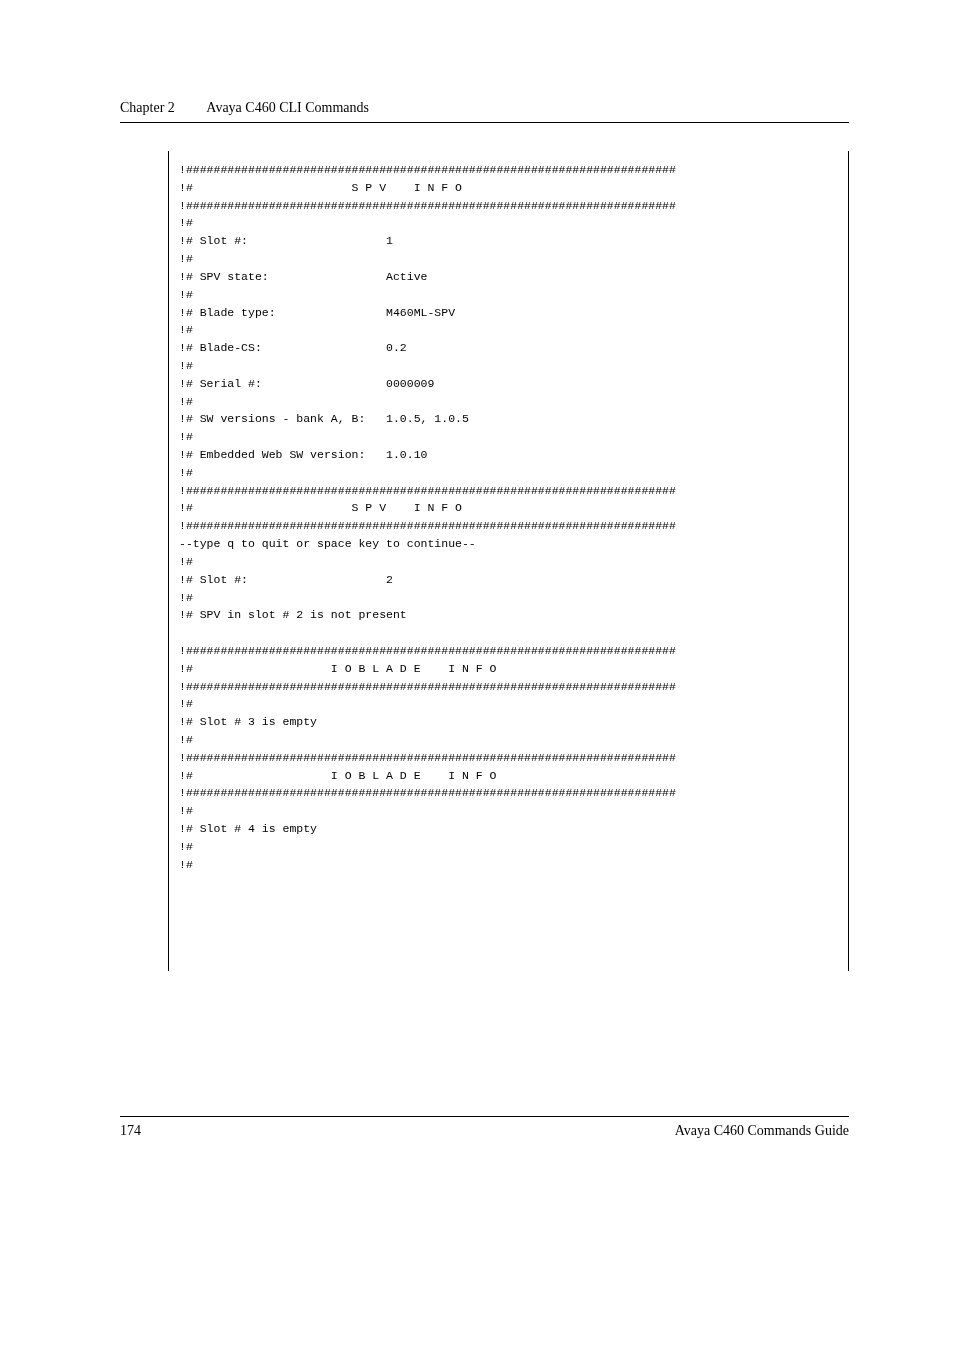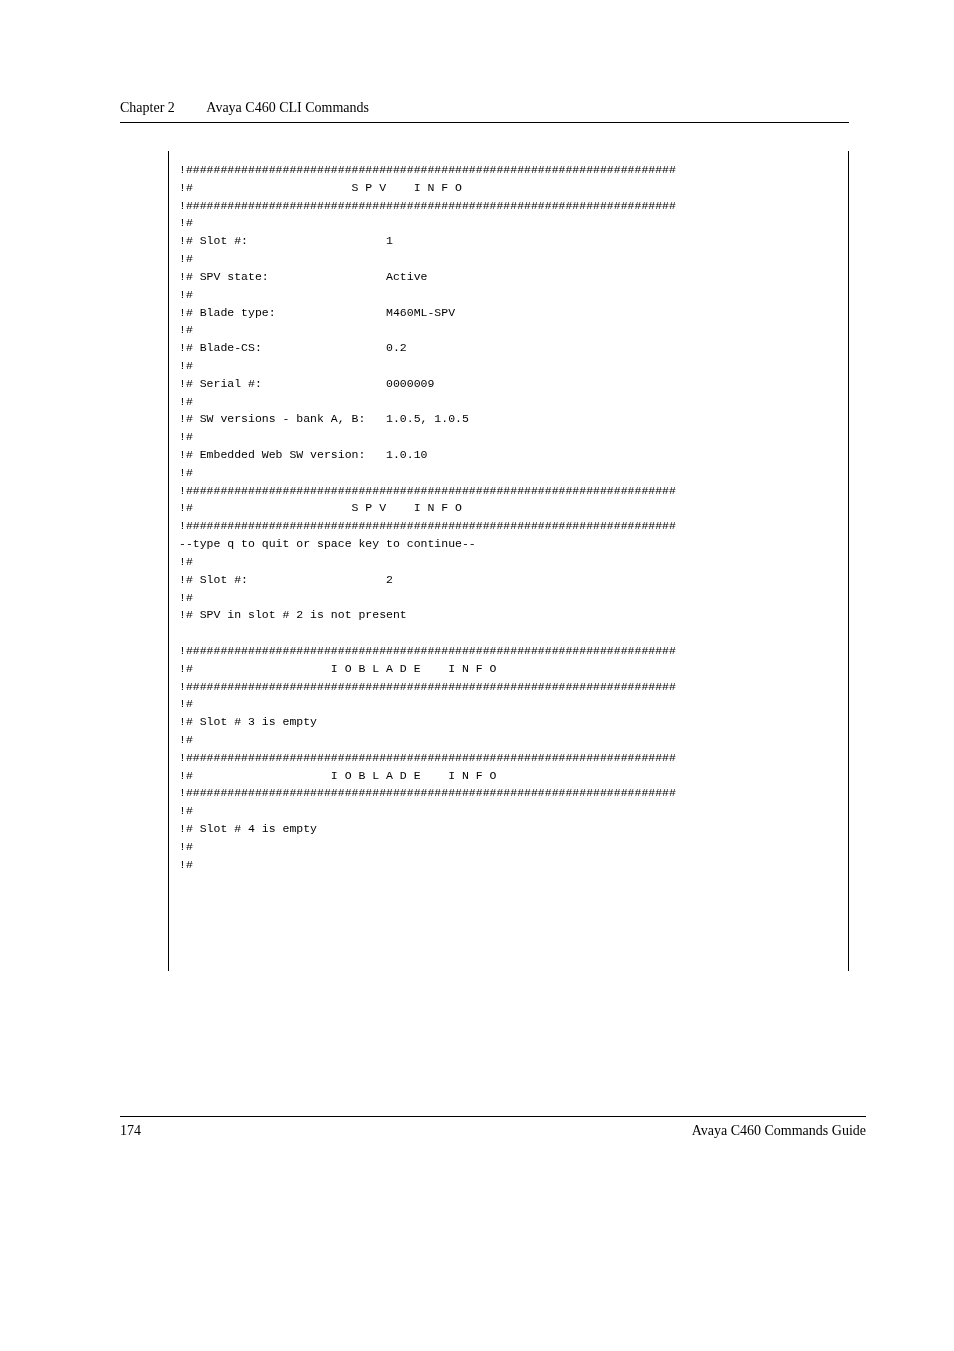--- a/index.html
+++ b/index.html
@@ -47,21 +47,21 @@
     font-family: "Courier New", Courier, monospace;
     font-size: 11.5px;
     line-height: 1.55;
     white-space: pre;
     color: #000;
   }
   .footer {
     position: absolute;
     bottom: 50px;
     left: 120px;
-    right: 88px;
+    right: 105px;
   }
   .footer-rule {
     border: none;
     border-top: 1px solid #000;
     margin: 0 0 6px 0;
   }
   .footer-row {
     display: flex;
     justify-content: space-between;
     font-family: "Palatino Linotype", "Book Antiqua", Georgia, serif;

